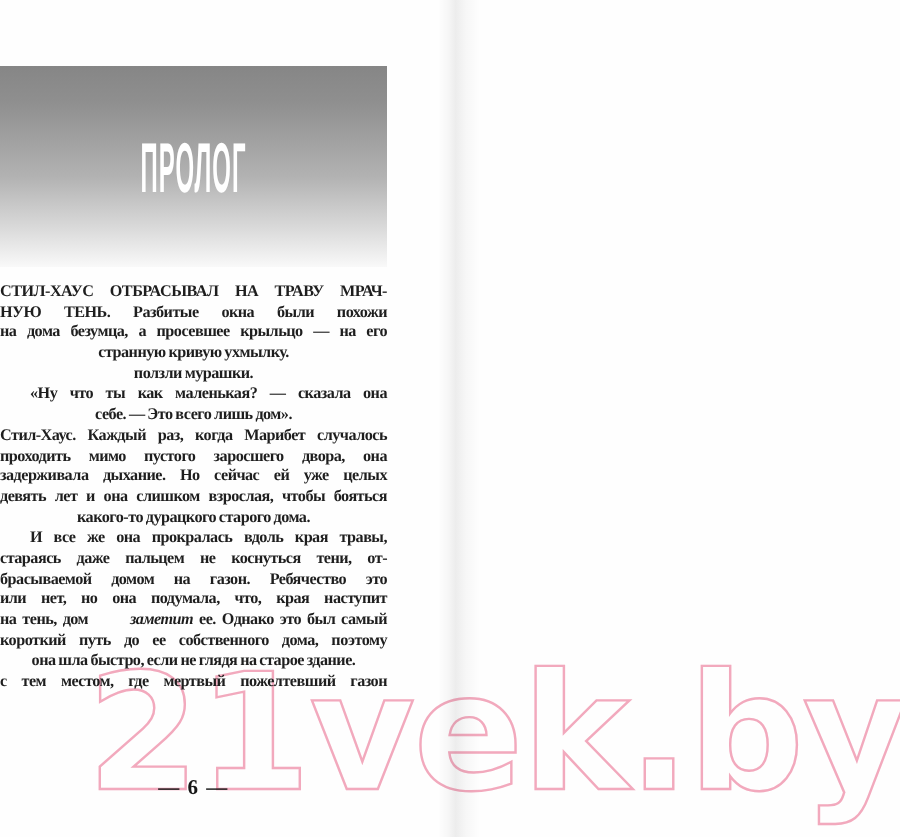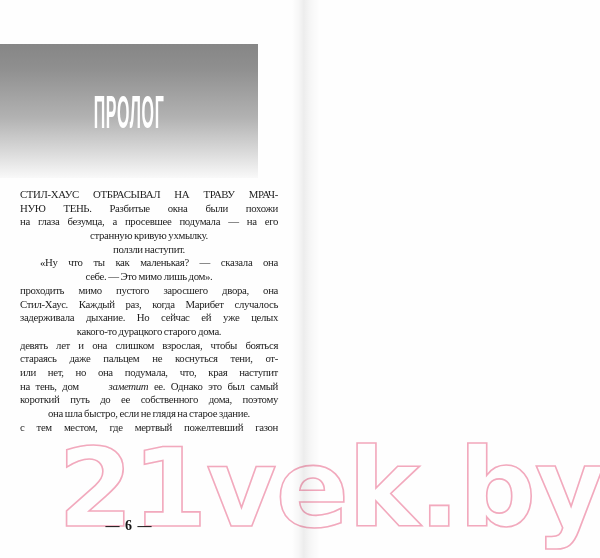--- a/index.html
+++ b/index.html
@@ -15,21 +15,21 @@
     background:linear-gradient(180deg,#868686 0%,#8f8f8f 18%,#b2b2b2 55%,#dcdcdc 82%,#f9f9f9 100%);
     display:flex;align-items:center;justify-content:center;
   }
   .chapter-title{
     color:#ffffff;font-family:"Liberation Sans",sans-serif;font-weight:700;
     font-size:47px;letter-spacing:2px;transform:scaleX(.34);transform-origin:center;
     white-space:nowrap;line-height:1;
   }
   .text-block{
     position:absolute;color:#1e1e1e;font-size:10.8px;line-height:13.7px;
-    font-weight:400;letter-spacing:-0.35px;word-spacing:-0.5px;padding-left:20px;
+    font-weight:700;letter-spacing:-0.35px;word-spacing:-0.5px;
   }
   .left-text{left:0;top:188px;width:258px;}
   .line{height:13.7px;overflow:visible;text-align:center;}
   .line.jst{text-align:justify;text-align-last:justify;}
   .line.indent{text-indent:20px;}
   .line i{font-style:italic;margin-left:24px;}
   .page-num{
     position:absolute;top:518px;font-weight:700;font-size:14px;color:#161616;
     text-align:center;letter-spacing:1px;
   }
@@ -53,31 +53,33 @@
     <text x="58" y="526">21vek.by</text>
   </svg>
 
   <div class="page page-left">
     <div class="chapter-box">
       <span class="chapter-title">ПРОЛОГ</span>
     </div>
     <div class="text-block left-text">
         <div class="line jst"><span>СТИЛ-ХАУС ОТБРАСЫВАЛ НА ТРАВУ МРАЧ-</span></div>
         <div class="line jst"><span>НУЮ ТЕНЬ. Разбитые окна были похожи</span></div>
-        <div class="line jst"><span>на глаза безумца, а просевшее подумала — на его</span></div>
+        <div class="line jst"><span>на дома безумца, а просевшее крыльцо — на его</span></div>
         <div class="line"><span>странную кривую ухмылку.</span></div>
-        <div class="line"><span>ползли наступит.</span></div>
+        <div class="line"><span>ползли мурашки.</span></div>
         <div class="line indent jst"><span>«Ну что ты как маленькая? — сказала она</span></div>
-        <div class="line"><span>себе. — Это мимо лишь дом».</span></div>
+        <div class="line"><span>себе. — Это всего лишь дом».</span></div>
+        <div class="line jst"><span>Стил-Хаус. Каждый раз, когда Марибет случалось</span></div>
         <div class="line jst"><span>проходить мимо пустого заросшего двора, она</span></div>
-        <div class="line jst"><span>Стил-Хаус. Каждый раз, когда Марибет случалось</span></div>
         <div class="line jst"><span>задерживала дыхание. Но сейчас ей уже целых</span></div>
+        <div class="line jst"><span>девять лет и она слишком взрослая, чтобы бояться</span></div>
         <div class="line"><span>какого-то дурацкого старого дома.</span></div>
-        <div class="line jst"><span>девять лет и она слишком взрослая, чтобы бояться</span></div>
+        <div class="line indent jst"><span>И все же она прокралась вдоль края травы,</span></div>
         <div class="line jst"><span>стараясь даже пальцем не коснуться тени, от-</span></div>
+        <div class="line jst"><span>брасываемой домом на газон. Ребячество это</span></div>
         <div class="line jst"><span>или нет, но она подумала, что, края наступит</span></div>
         <div class="line jst"><span>на тень, дом </span><i>заметит</i><span> ее. Однако это был самый</span></div>
         <div class="line jst"><span>короткий путь до ее собственного дома, поэтому</span></div>
         <div class="line"><span>она шла быстро, если не глядя на старое здание.</span></div>
         <div class="line jst"><span>с тем местом, где мертвый пожелтевший газон</span></div>
       </div>
     <div class="page-num page-num-left">— 6 —</div>
   </div>
 
   <div class="gutter"></div>

